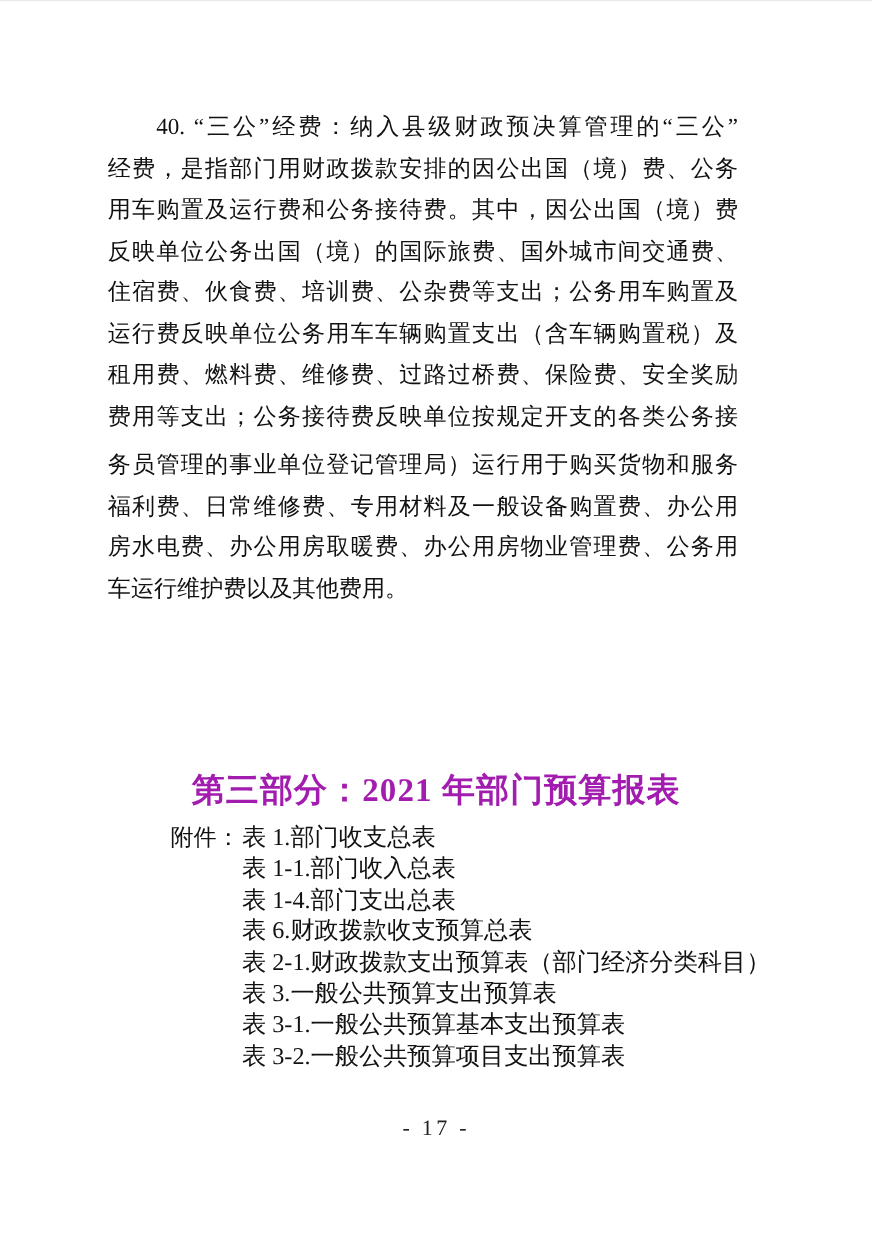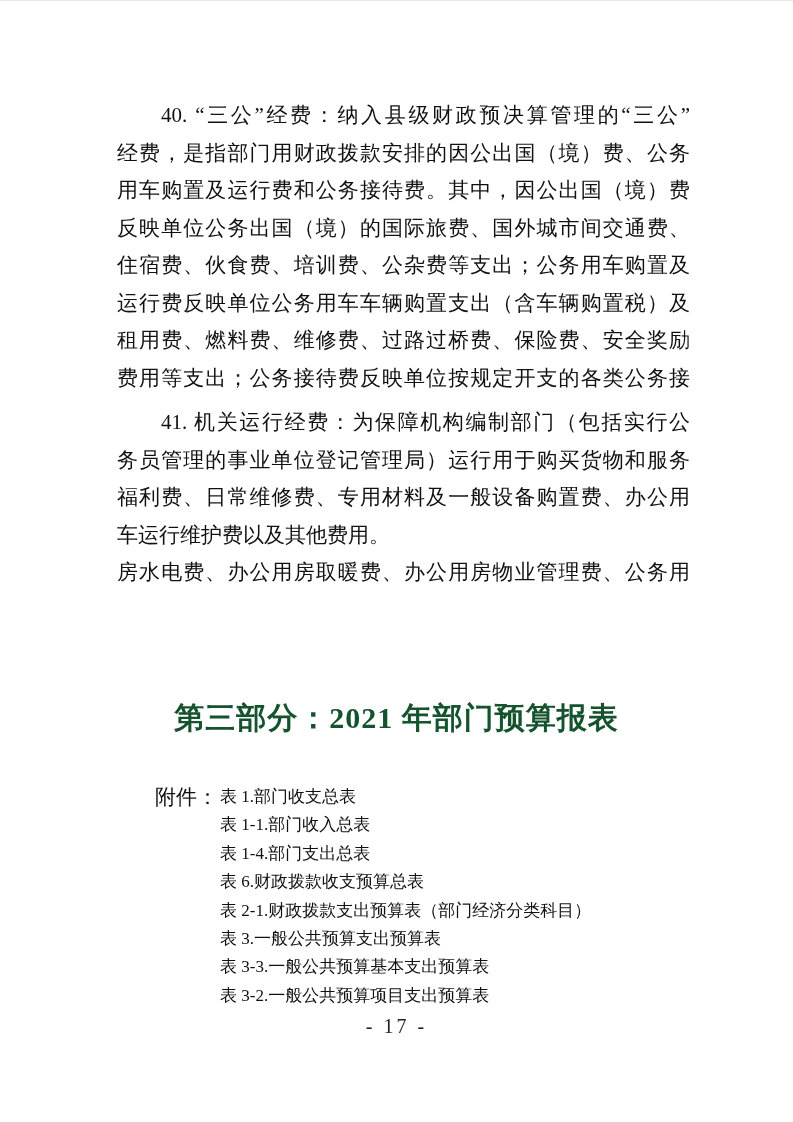--- a/index.html
+++ b/index.html
@@ -15,21 +15,21 @@
   }
   .page {
     position: absolute;
     inset: 0;
     background: #ffffff;
     border-top: 1px solid #e8e8e8;
   }
   
   .body-text {
     position: absolute;
-    left: 117px;
+    left: 98px;
     top: 96px;
     width: 573px;
   }
   .paragraph .line {
     font-size: 21px;
     line-height: 37.5px;
     height: 37.5px;
     white-space: nowrap;
     text-align: justify;
     text-align-last: justify;
@@ -43,39 +43,39 @@
   .section-heading {
     position: absolute;
     top: 697px;
     left: 0;
     width: 100%;
     margin: 0;
     text-align: center;
     font-size: 30px;
     font-weight: bold;
     letter-spacing: 1px;
-    color: #14532d;
+    color: #a21caf;
   }
   
   .attachments {
     position: absolute;
     left: 155px;
-    top: 782px;
+    top: 746px;
     display: flex;
     align-items: flex-start;
   }
   .attachments-label {
     font-size: 21px;
     line-height: 28.4px;
     white-space: nowrap;
     color: #111111;
   }
   .attachments-list { margin-left: 2px; }
   .attachments-list .line {
-    font-size: 17px;
+    font-size: 22px;
     line-height: 28.4px;
     white-space: nowrap;
     color: #111111;
   }
   
   .page-number {
     position: absolute;
     top: 1014px;
     left: 0;
     width: 100%;
@@ -95,39 +95,38 @@
         <div class="line first">40. “三公”经费：纳入县级财政预决算管理的“三公”</div>
         <div class="line">经费，是指部门用财政拨款安排的因公出国（境）费、公务</div>
         <div class="line">用车购置及运行费和公务接待费。其中，因公出国（境）费</div>
         <div class="line">反映单位公务出国（境）的国际旅费、国外城市间交通费、</div>
         <div class="line">住宿费、伙食费、培训费、公杂费等支出；公务用车购置及</div>
         <div class="line">运行费反映单位公务用车车辆购置支出（含车辆购置税）及</div>
         <div class="line">租用费、燃料费、维修费、过路过桥费、保险费、安全奖励</div>
         <div class="line">费用等支出；公务接待费反映单位按规定开支的各类公务接</div>
       </div>
     <div class="paragraph">
-        <div class="line first">41. 机关运行经费：为保障机构编制部门（包括实行公</div>
         <div class="line">务员管理的事业单位登记管理局）运行用于购买货物和服务</div>
         <div class="line">福利费、日常维修费、专用材料及一般设备购置费、办公用</div>
+        <div class="line">房水电费、办公用房取暖费、办公用房物业管理费、公务用</div>
         <div class="line last">车运行维护费以及其他费用。</div>
-        <div class="line">房水电费、办公用房取暖费、办公用房物业管理费、公务用</div>
       </div>
   </div>
 
   <h1 class="section-heading">第三部分：2021 年部门预算报表</h1>
 
   <div class="attachments">
     <span class="attachments-label">附件：</span>
     <div class="attachments-list">
         <div class="line first">表 1.部门收支总表</div>
         <div class="line">表 1-1.部门收入总表</div>
         <div class="line">表 1-4.部门支出总表</div>
         <div class="line">表 6.财政拨款收支预算总表</div>
         <div class="line">表 2-1.财政拨款支出预算表（部门经济分类科目）</div>
         <div class="line">表 3.一般公共预算支出预算表</div>
-        <div class="line">表 3-3.一般公共预算基本支出预算表</div>
+        <div class="line">表 3-1.一般公共预算基本支出预算表</div>
         <div class="line last">表 3-2.一般公共预算项目支出预算表</div>
       </div>
   </div>
 
   <div class="page-number">- 17 -</div>
 
 </div>
 
 </body></html>

